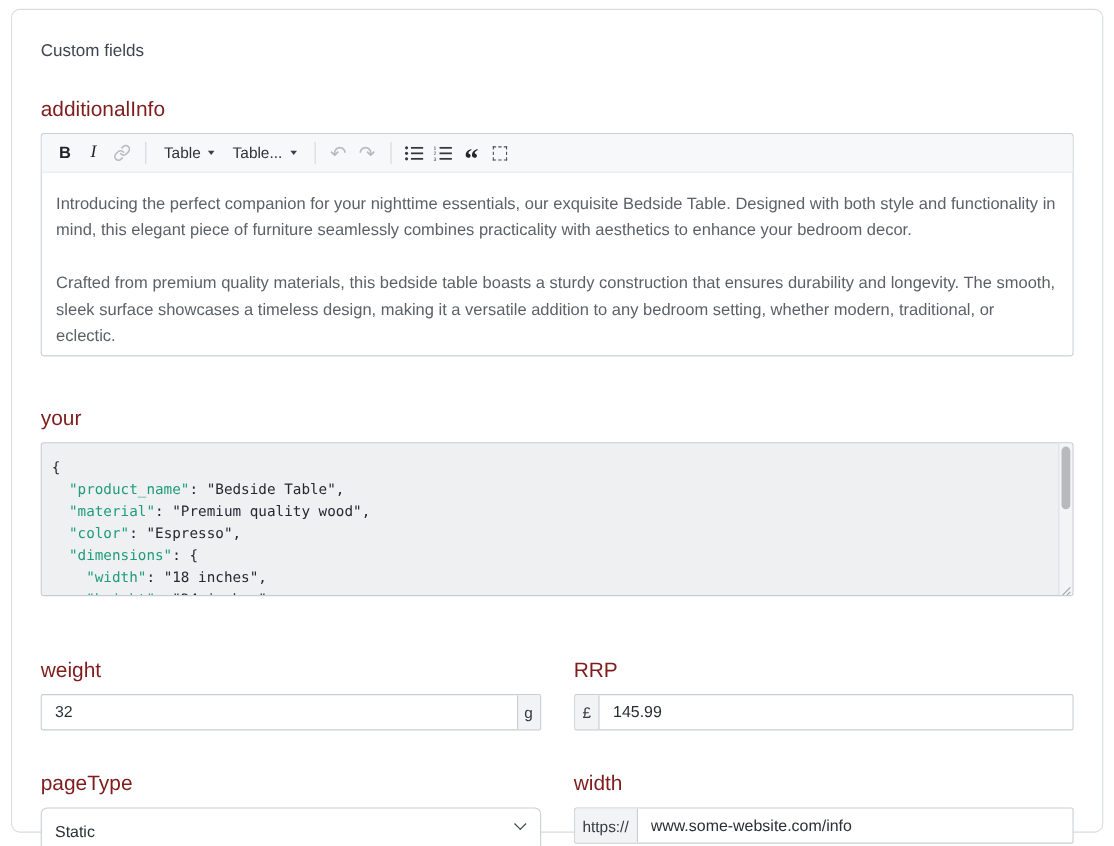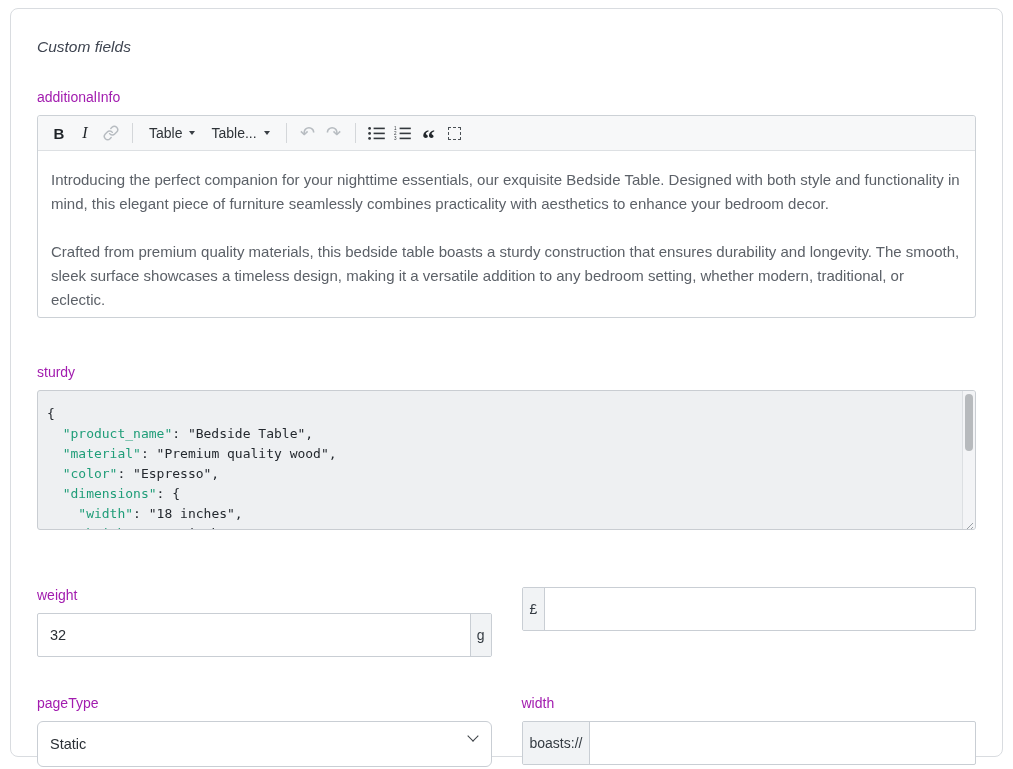--- a/index.html
+++ b/index.html
@@ -17,25 +17,24 @@
     background: #ffffff;
     border: 1px solid #d9dce0;
     border-radius: 8px;
     padding: 29px 26px 27px 26px;
   }
   .card-title {
     font-size: 15.5px;
     font-weight: 500;
     color: #3e4450;
     margin: 0 0 33px 0;
-    font-style: italic;
   }
   .field-label {
-    font-size: 14px;
-    color: #a21caf;
+    font-size: 19px;
+    color: #7f1d1d;
     margin-bottom: 10px;
   }
 
   
   .rte {
     border: 1px solid #ccd1d6;
     border-radius: 3px;
     margin-bottom: 46px;
     background: #fff;
   }
@@ -133,21 +132,21 @@
 
   
   .grid-row {
     display: grid;
     grid-template-columns: 1fr 1fr;
     column-gap: 30px;
   }
   .grid-row.first { margin-bottom: 38px; }
   .input-group {
     display: flex;
-    height: 44px;
+    height: 33px;
     border: 1px solid #c9ced4;
     border-radius: 2px;
     background: #fff;
     overflow: hidden;
   }
   .input-group input {
     flex: 1;
     border: none;
     outline: none;
     padding: 0 12px;
@@ -256,21 +255,21 @@
           <span class="tb-square"></span>
         </div>
     </div>
     <div class="rte-content">
       <p>Introducing the perfect companion for your nighttime essentials, our exquisite Bedside Table. Designed with both style and functionality in mind, this elegant piece of furniture seamlessly combines practicality with aesthetics to enhance your bedroom decor.</p>
       <p>Crafted from premium quality materials, this bedside table boasts a sturdy construction that ensures durability and longevity. The smooth, sleek surface showcases a timeless design, making it a versatile addition to any bedroom setting, whether modern, traditional, or eclectic.</p>
     </div>
   </div>
 
   <div class="specs-wrap">
-    <div class="field-label">sturdy</div>
+    <div class="field-label">your</div>
     <div class="code-area">
       <div class="code-inner"><div><span class="tok-plain">{</span></div><div><span class="tok-plain">  </span><span class="tok-key">"product_name"</span><span class="tok-plain">: "Bedside Table",</span></div><div><span class="tok-plain">  </span><span class="tok-key">"material"</span><span class="tok-plain">: "Premium quality wood",</span></div><div><span class="tok-plain">  </span><span class="tok-key">"color"</span><span class="tok-plain">: "Espresso",</span></div><div><span class="tok-plain">  </span><span class="tok-key">"dimensions"</span><span class="tok-plain">: {</span></div><div><span class="tok-plain">    </span><span class="tok-key">"width"</span><span class="tok-plain">: "18 inches",</span></div><div><span class="tok-plain">    </span><span class="tok-key">"height"</span><span class="tok-plain">: "24 inches",</span></div></div>
       <div class="code-scrollbar">
         <div class="code-thumb"></div>
       </div>
       <div class="resize-handle">
         <svg width="11" height="11" viewBox="0 0 11 11">
           <line x1="10" y1="3" x2="3" y2="10" stroke="#9aa0a5" stroke-width="1"></line>
           <line x1="10" y1="7" x2="7" y2="10" stroke="#9aa0a5" stroke-width="1"></line>
         </svg>
@@ -280,36 +279,39 @@
 
   <div class="grid-row first">
     <div>
       <div class="field-label">weight</div>
       <div class="input-group">
         <input type="text" value="32" style="">
         <span class="addon suffix">g</span>
       </div>
     </div>
     <div>
+      <div class="field-label">RRP</div>
       <div class="input-group">
         <span class="addon prefix">£</span>
+        <input type="text" value="145.99" style="">
       </div>
     </div>
   </div>
 
   <div class="grid-row">
     <div>
       <div class="field-label">pageType</div>
       <div class="select-wrap">
         <select>
           <option selected="">Static</option>
         </select>
         <span class="select-chevron"></span>
       </div>
     </div>
     <div>
       <div class="field-label">width</div>
       <div class="input-group">
-        <span class="addon prefix">boasts://</span>
+        <span class="addon prefix">https://</span>
+        <input type="text" value="www.some-website.com/info" style="">
       </div>
     </div>
   </div>
 </div>
 
 </body></html>

